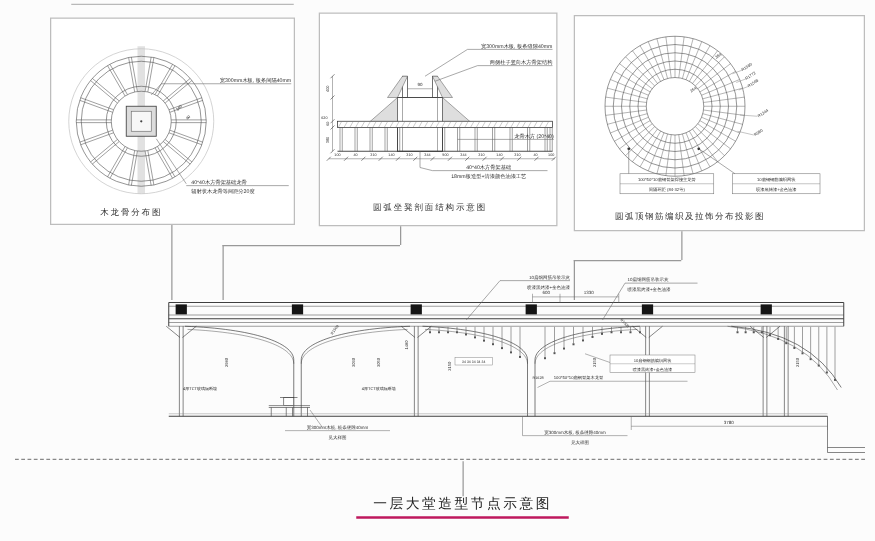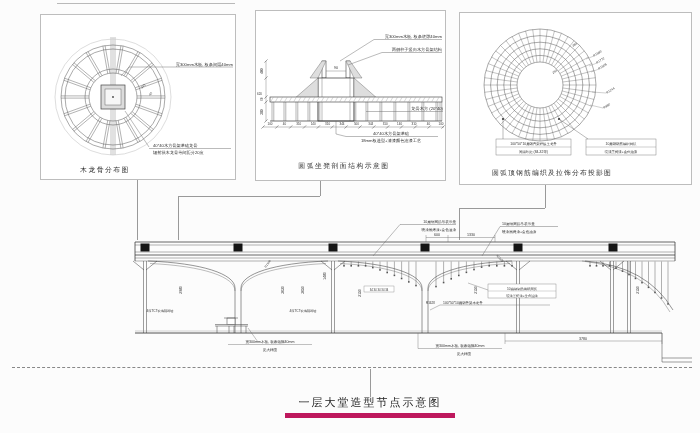--- a/index.html
+++ b/index.html
@@ -10,21 +10,21 @@
   .panel{position:absolute;border:1px solid #bdbdbd;background:#fff;box-sizing:border-box;}
   .panel svg{display:block;}
   svg text{font-family:"Liberation Sans","DejaVu Sans",sans-serif;fill:#333;}
   .conn{position:absolute;background:#999;}
   .conn.v{width:1px;}
   .conn.h{height:1px;}
   .ground-dash{position:absolute;left:12px;top:367px;width:680px;height:0;border-top:1px dashed #888;}
   .topline{position:absolute;left:57px;top:3px;width:178px;height:0;border-top:1px solid #b9b9b9;}
   .main-title{
     position:absolute;left:285px;top:395px;width:170px;text-align:center;
-    font-size:11px;letter-spacing:2px;color:#222;border-bottom:5px solid #be185d;padding-bottom:3px;
+    font-size:11px;letter-spacing:2px;color:#222;border-bottom:2px solid #be185d;padding-bottom:3px;
   }
   .elev-wrap{position:absolute;left:130px;top:190px;width:565px;height:200px;}
 </style>
 </head>
 <body>
 
 <div class="topline"></div>
 
 <div class="panel" style="left:40px;top:14px;width:196px;height:166px;">
   <svg width="194" height="164" viewBox="0 0 194 164">

